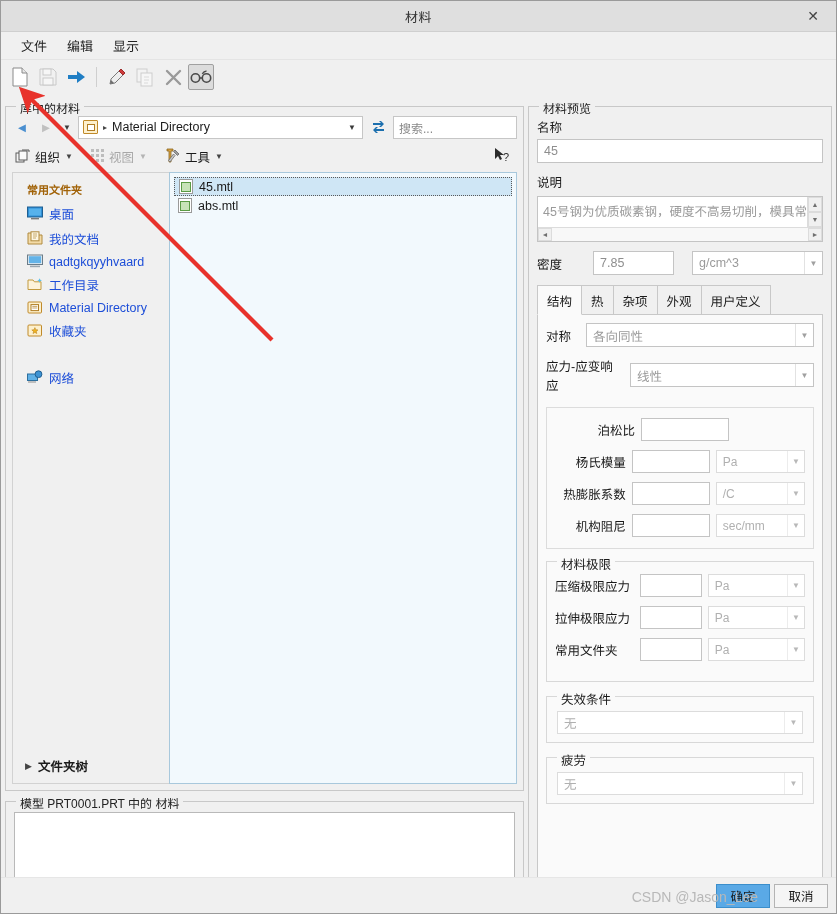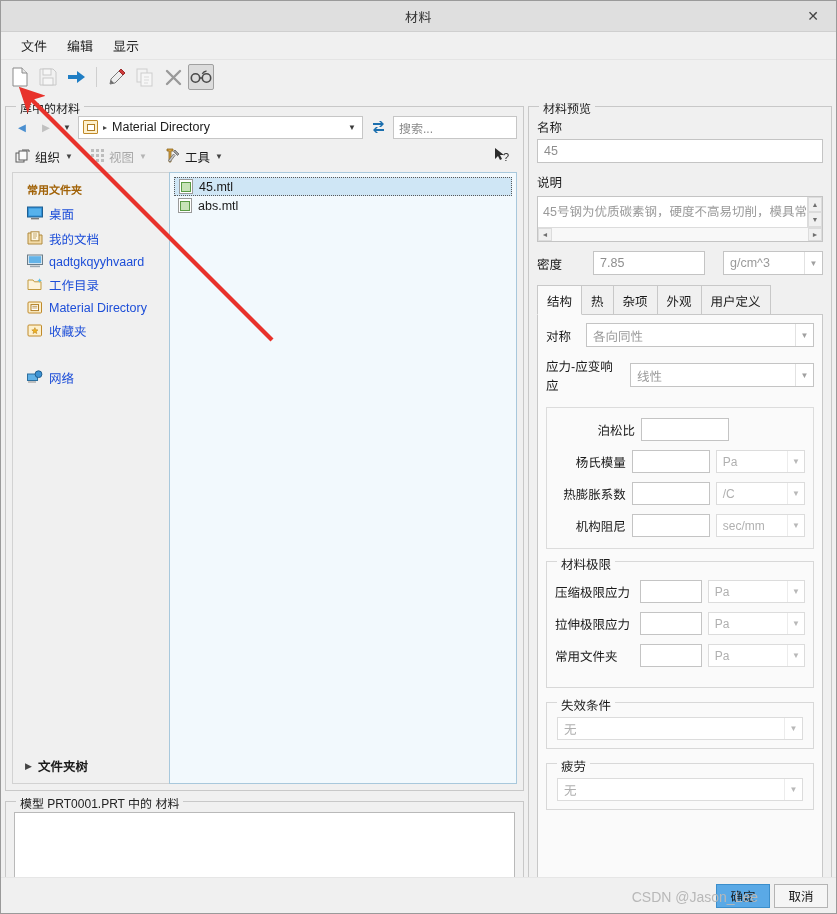--- a/index.html
+++ b/index.html
@@ -763,21 +763,21 @@
             <div class="hsb">
               <div class="sb-btn">◄</div>
               <div class="track"></div>
               <div class="sb-btn">►</div>
             </div>
           </div>
 
           <div class="density-row">
             <span class="lbl">密度</span>
             <div class="textbox readonly">7.85</div>
-            <div class="combo" style="width:100px;">
+            <div class="combo" style="width:131px;">
               <span class="cval">g/cm^3</span>
               <span class="carrow">▼</span>
             </div>
           </div>
 
           <div class="tabs">
             <div class="tab active">结构</div>
             <div class="tab">热</div>
             <div class="tab">杂项</div>
             <div class="tab">外观</div>
@@ -826,21 +826,21 @@
               <div class="mechrow">
                 <span class="plabel">机构阻尼</span>
                 <div class="inp"></div>
                 <div class="unit">
                   <span>sec/mm</span>
                   <span class="carrow">▼</span>
                 </div>
               </div>
             </div>
 
-            <div class="subgroup" style="margin-top:12px; padding-top:18px;">
+            <div class="subgroup" style="margin-top:12px; padding-top:12px;">
               <div class="sg-title">材料极限</div>
               <div class="mechrow limrow">
                 <span class="plabel">压缩极限应力</span>
                 <div class="inp"></div>
                 <div class="unit">
                   <span>Pa</span>
                   <span class="carrow">▼</span>
                 </div>
               </div>
               <div class="mechrow limrow">

